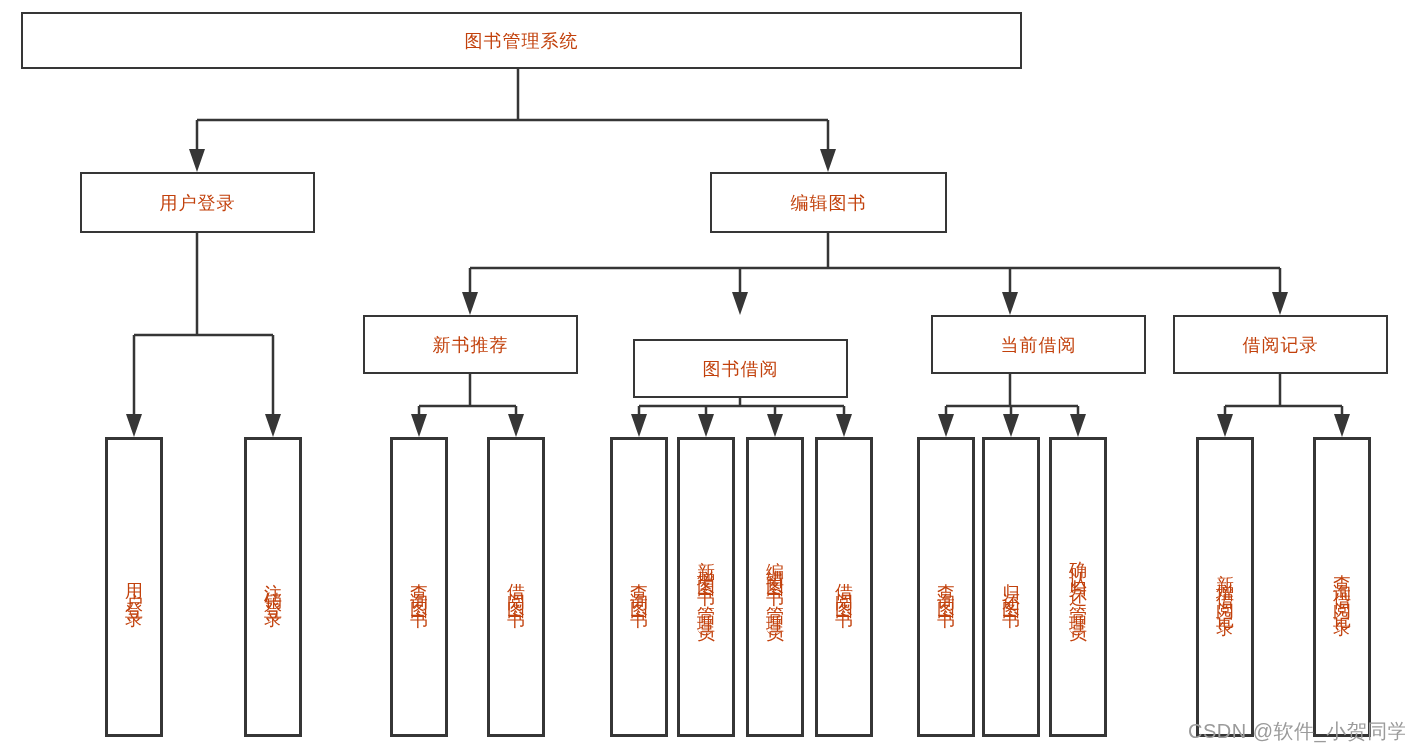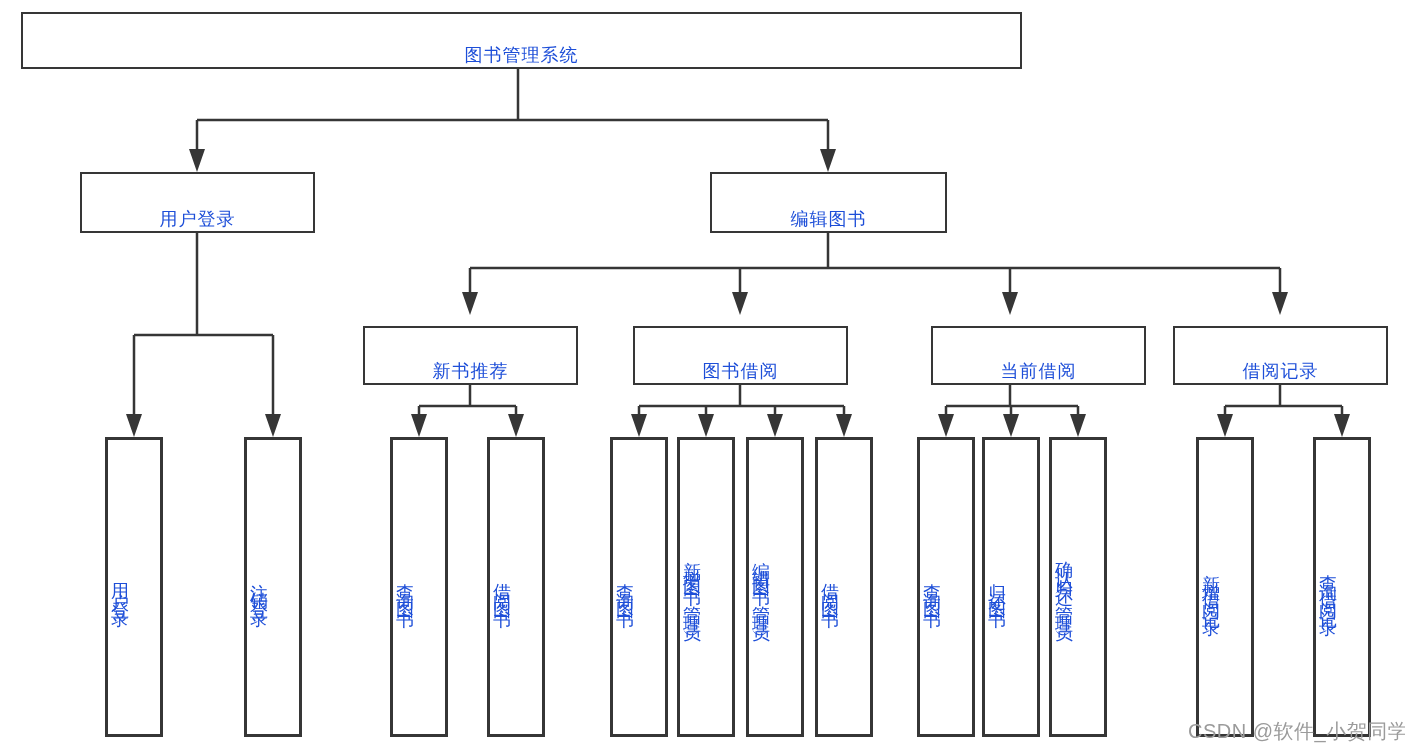--- a/index.html
+++ b/index.html
@@ -20,43 +20,43 @@
     left: 0;
     top: 0;
     z-index: 1;
   }
   .node {
     position: absolute;
     box-sizing: border-box;
     background: #ffffff;
     border: 2px solid #363636;
     display: flex;
-    align-items: flex-end;
+    align-items: center;
     justify-content: center;
-    color: #1d4ed8;
+    color: #c2410c;
     font-size: 18px;
     letter-spacing: 1px;
     z-index: 2;
     white-space: nowrap;
   }
   .leaf {
     border-width: 3px;
     writing-mode: vertical-rl;
     letter-spacing: 9px;
     font-size: 18px;
   }
   
   .n-root   { left: 21px;   top: 12px;  width: 1001px; height: 57px; }
   
   .n-login  { left: 80px;   top: 172px; width: 235px;  height: 61px; }
   .n-mgmt   { left: 710px;  top: 172px; width: 237px;  height: 61px; }
   
-  .lvl3     { top: 326px; height: 59px; width: 215px; }
+  .lvl3     { top: 315px; height: 59px; width: 215px; }
   .n-newrec { left: 363px; }
-  .n-borrow { left: 633px; }
+  .n-borrow { left: 633px; margin-top: 24px; }
   .n-current{ left: 903px; margin-left: 28px; }
   .n-record { left: 1173px; }
   
   .leaf     { top: 437px; height: 300px; width: 58px; }
   .lf-0  { left: 105px; }
   .lf-1  { left: 244px; }
   .lf-2  { left: 390px; }
   .lf-3  { left: 487px; }
   .lf-4  { left: 610px; }
   .lf-5  { left: 677px; }

